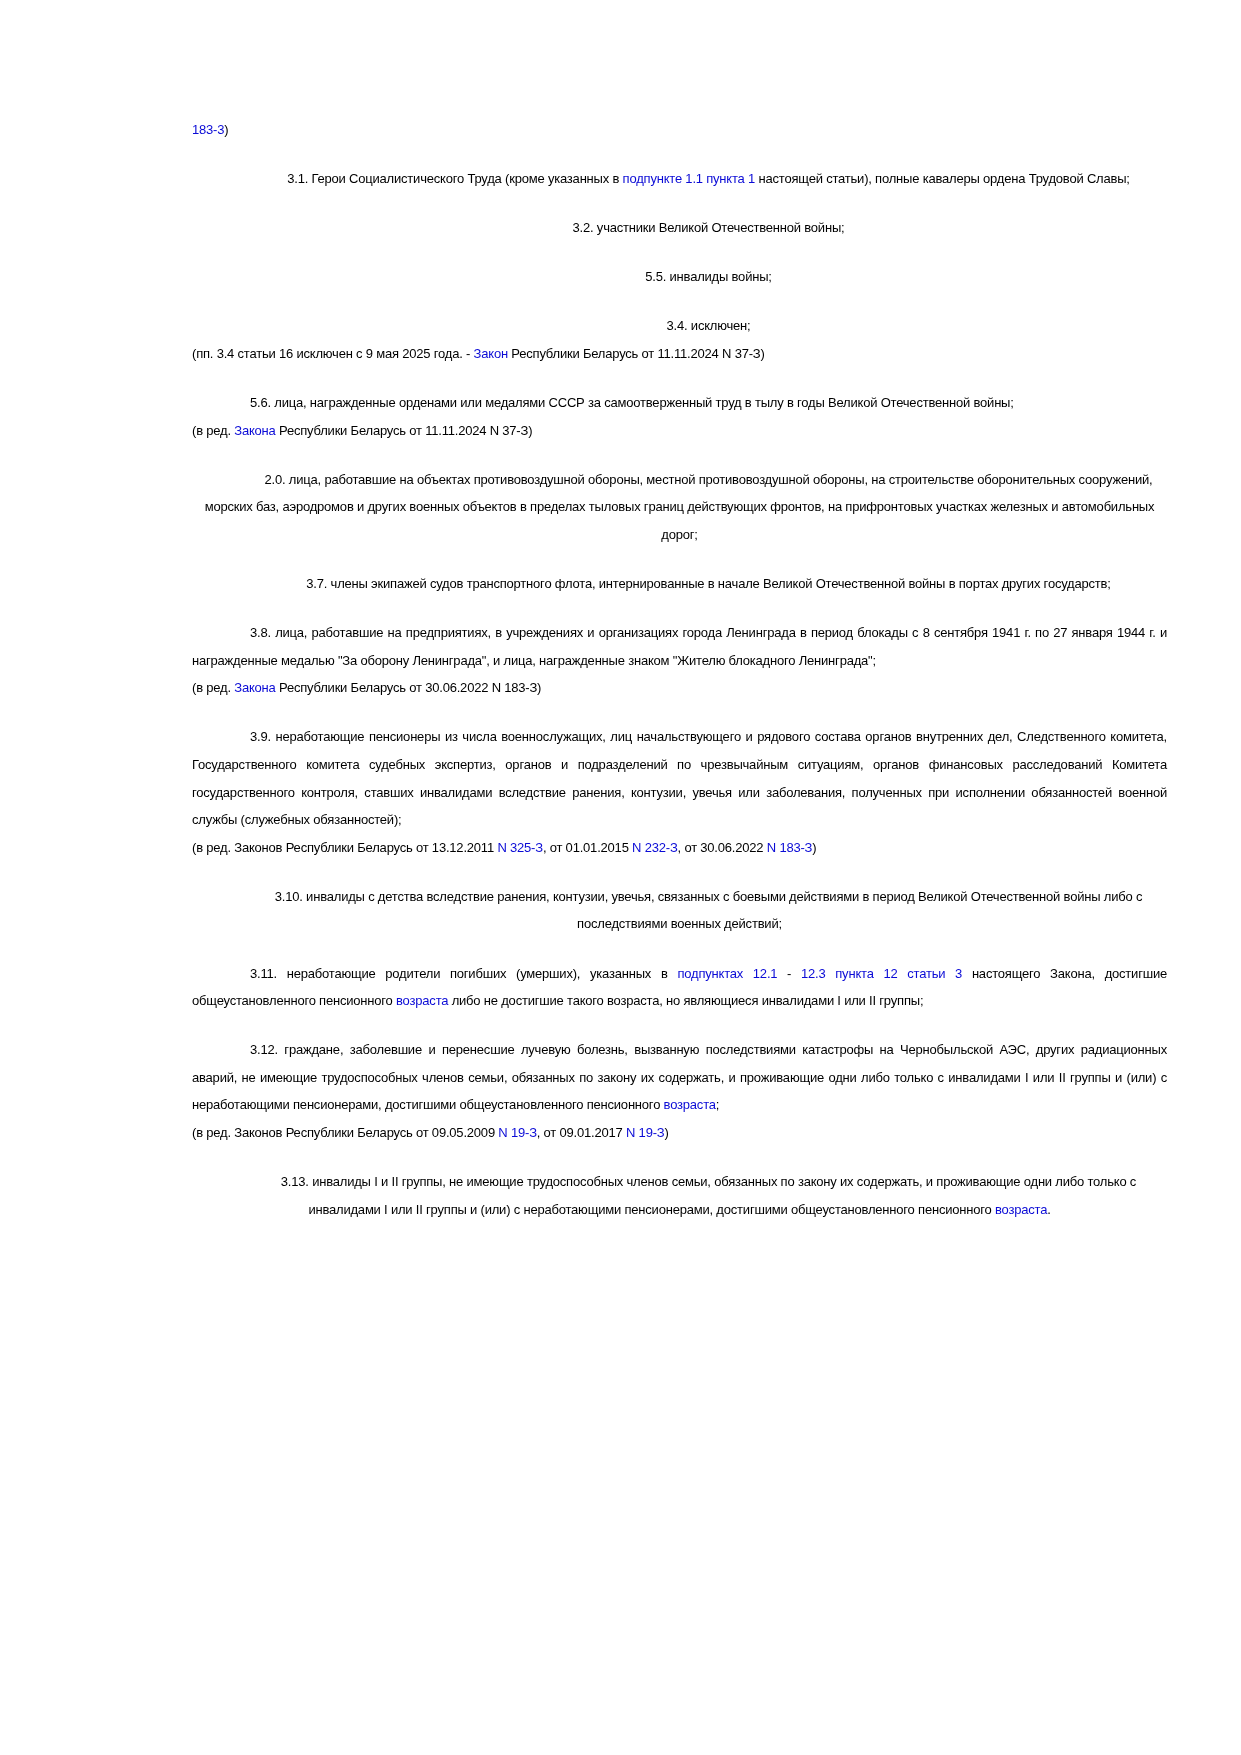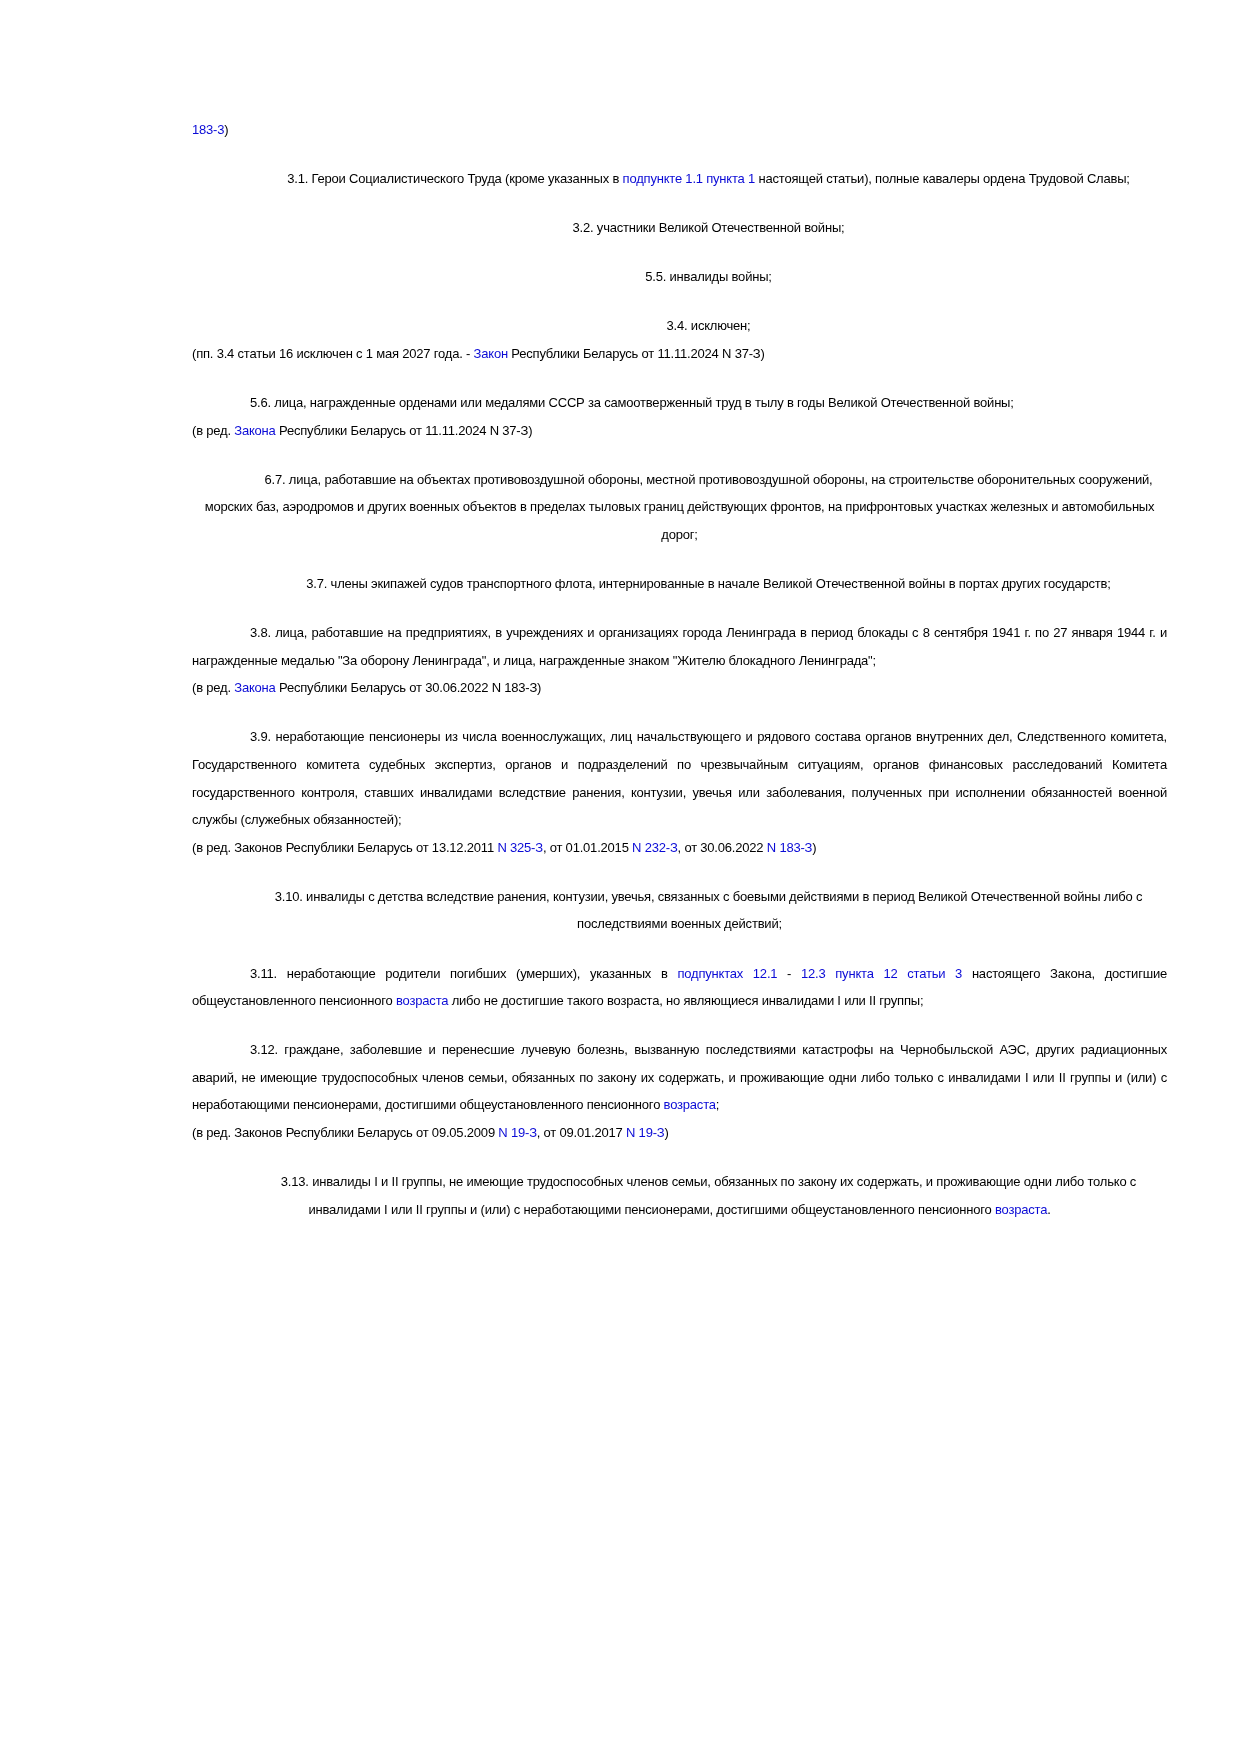--- a/index.html
+++ b/index.html
@@ -33,29 +33,29 @@
   </div>
 
   <div class="p ind"><span>3.1. Герои Социалистического Труда (кроме указанных в </span><a class="lnk">подпункте 1.1 пункта 1</a><span> настоящей статьи), полные кавалеры ордена Трудовой Славы;</span></div>
 
   <div class="p ind">3.2. участники Великой Отечественной войны;</div>
 
   <div class="p ind">5.5. инвалиды войны;</div>
 
   <div class="blk">
     <div class="ind">3.4. исключен;</div>
-    <div class="note"><span>(пп. 3.4 статьи 16 исключен с 1 мая 2027 года. - </span><a class="lnk">Закон</a><span> Республики Беларусь от 11.11.2024 N 37-З)</span></div>
+    <div class="note"><span>(пп. 3.4 статьи 16 исключен с 9 мая 2025 года. - </span><a class="lnk">Закон</a><span> Республики Беларусь от 11.11.2024 N 37-З)</span></div>
   </div>
 
   <div class="blk">
     <div class="ind" style="text-align:justify;">5.6. лица, награжденные орденами или медалями СССР за самоотверженный труд в тылу в годы Великой Отечественной войны;</div>
     <div class="note"><span>(в ред. </span><a class="lnk">Закона</a><span> Республики Беларусь от 11.11.2024 N 37-З)</span></div>
   </div>
 
-  <div class="p ind">6.7. лица, работавшие на объектах противовоздушной обороны, местной противовоздушной обороны, на строительстве оборонительных сооружений, морских баз, аэродромов и других военных объектов в пределах тыловых границ действующих фронтов, на прифронтовых участках железных и автомобильных дорог;</div>
+  <div class="p ind">2.0. лица, работавшие на объектах противовоздушной обороны, местной противовоздушной обороны, на строительстве оборонительных сооружений, морских баз, аэродромов и других военных объектов в пределах тыловых границ действующих фронтов, на прифронтовых участках железных и автомобильных дорог;</div>
 
   <div class="p ind">3.7. члены экипажей судов транспортного флота, интернированные в начале Великой Отечественной войны в портах других государств;</div>
 
   <div class="blk">
     <div class="ind" style="text-align:justify;">3.8. лица, работавшие на предприятиях, в учреждениях и организациях города Ленинграда в период блокады с 8 сентября 1941 г. по 27 января 1944 г. и награжденные медалью "За оборону Ленинграда", и лица, награжденные знаком "Жителю блокадного Ленинграда";</div>
     <div class="note"><span>(в ред. </span><a class="lnk">Закона</a><span> Республики Беларусь от 30.06.2022 N 183-З)</span></div>
   </div>
 
   <div class="blk">
     <div class="ind" style="text-align:justify;">3.9. неработающие пенсионеры из числа военнослужащих, лиц начальствующего и рядового состава органов внутренних дел, Следственного комитета, Государственного комитета судебных экспертиз, органов и подразделений по чрезвычайным ситуациям, органов финансовых расследований Комитета государственного контроля, ставших инвалидами вследствие ранения, контузии, увечья или заболевания, полученных при исполнении обязанностей военной службы (служебных обязанностей);</div>

